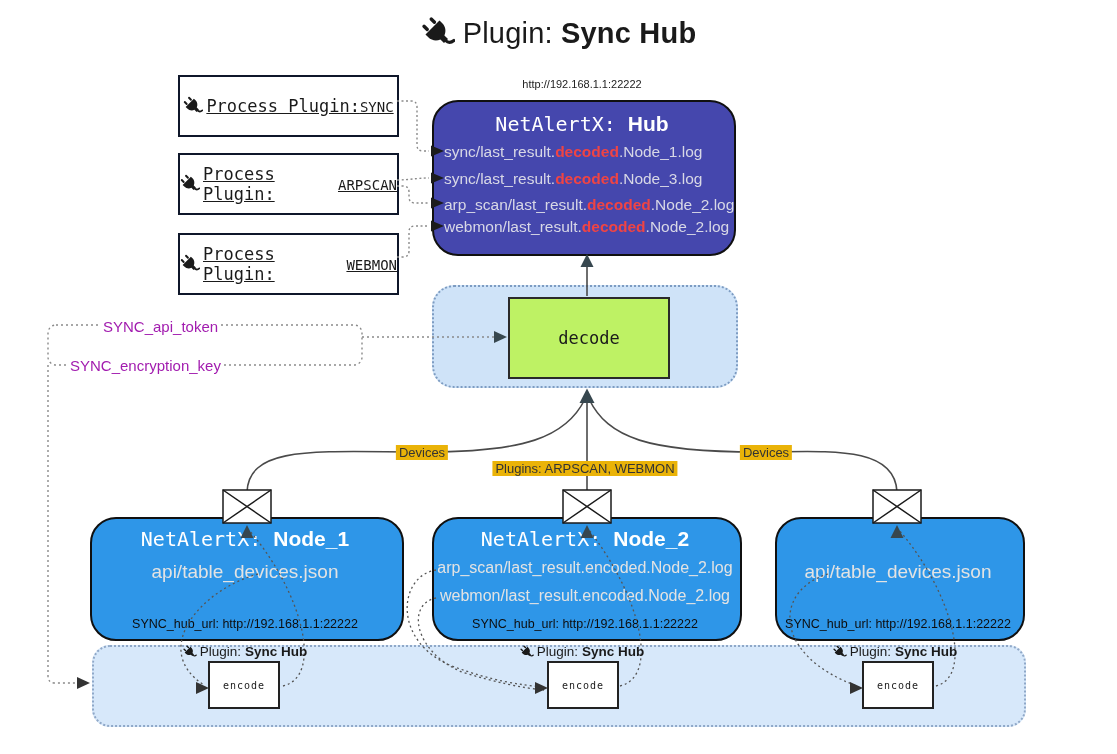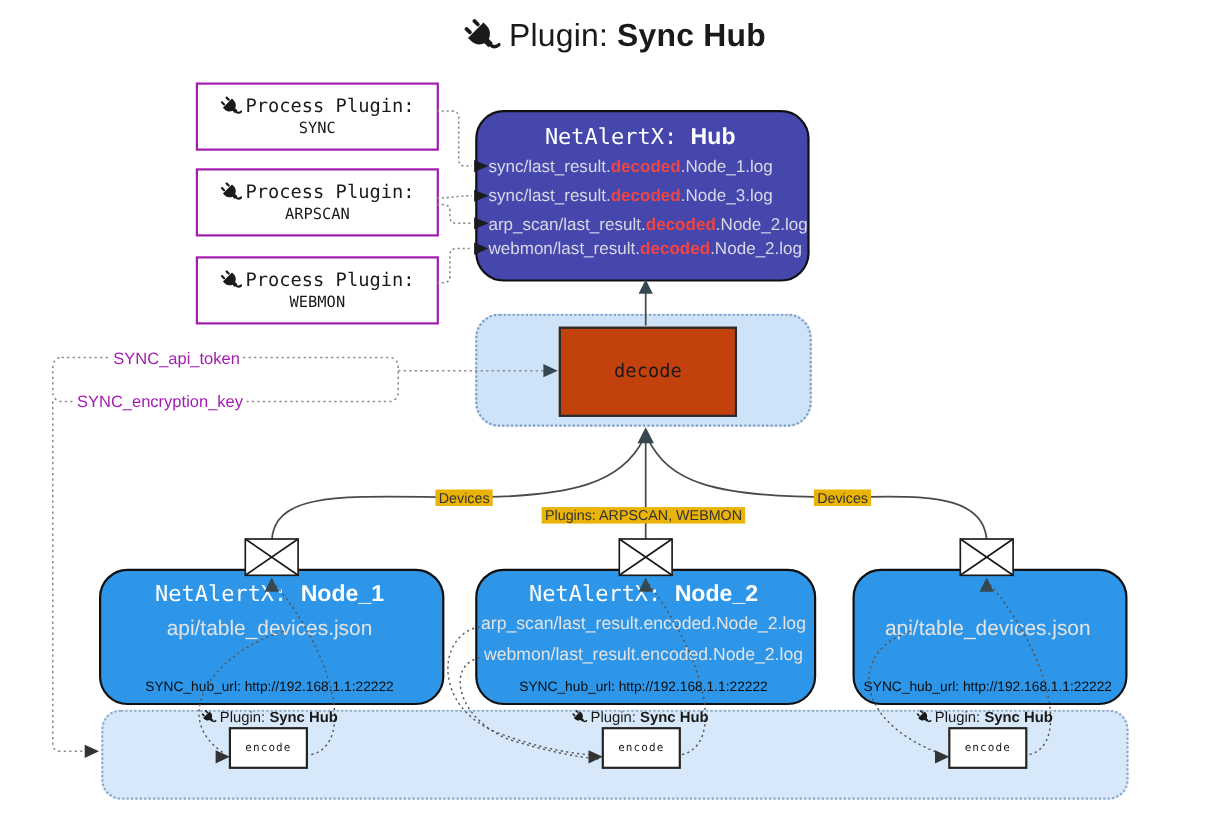--- a/index.html
+++ b/index.html
@@ -15,59 +15,59 @@
   }
   .abs{position:absolute;}
   .mono{font-family:"DejaVu Sans Mono",monospace;}
 
   
   .title-row{left:0;right:0;top:16px;display:flex;align-items:center;justify-content:center;gap:8px;z-index:2;}
   .title-text{font-size:29px;letter-spacing:0.2px;}
   .title-text b{font-weight:700;}
 
   
-  .pbox{left:178px;width:217px;height:58px;background:#fff;border:2px solid #a21caf;z-index:1;
-        display:flex;flex-direction:column;align-items:center;justify-content:center;}
+  .pbox{left:178px;width:217px;height:58px;background:#fff;border:2px solid #0f172a;z-index:1;
+        display:flex;align-items:center;justify-content:center;text-decoration:underline;}
   .pbox .l1{display:flex;align-items:center;gap:3px;font-size:17px;}
   .pbox .l2{font-size:14px;margin-top:2px;}
 
   
   .hub{left:432px;top:100px;width:300px;height:152px;border-radius:26px;background:var(--hub-fill);
        border:2px solid #101010;z-index:1;}
   .hub-title{left:432px;top:112px;width:300px;text-align:center;color:#fff;font-size:20px;z-index:2;}
   .hub-title .nm{font-family:"Liberation Sans",sans-serif;font-weight:700;font-size:21px;}
   .hub-log{left:444px;width:286px;height:20px;color:#d8d8e6;font-size:15.5px;white-space:nowrap;z-index:2;}
   .hub-log b{color:#ef4444;font-weight:700;}
   .hub-url{left:432px;top:78px;width:300px;text-align:center;font-size:11px;color:#222;z-index:2;}
 
   
   .decode-wrap{left:432px;top:285px;width:306px;height:103px;border-radius:22px;
                background:var(--decode-container-fill);border:2px dotted #7d9cc2;box-sizing:border-box;z-index:1;}
-  .decode-box{left:508px;top:297px;width:158px;height:78px;background:#c2410c;border:2px solid #2a2a2a;
+  .decode-box{left:508px;top:297px;width:158px;height:78px;background:#bef264;border:2px solid #2a2a2a;
               display:flex;align-items:center;justify-content:center;font-size:17px;z-index:2;}
 
   
   .secret-label{background:#fff;padding:0 3px;font-size:15px;color:#a21caf;z-index:6;white-space:nowrap;}
 
   
   .edge-label{background:#eab308;padding:0 3px;font-size:13px;color:#333;z-index:6;white-space:nowrap;transform:translateX(-50%);}
 
   
   .node{top:517px;height:120px;border-radius:26px;background:var(--node-fill);border:2px solid #101010;z-index:1;}
   .node-title{top:527px;text-align:center;color:#fff;font-size:20px;z-index:2;white-space:nowrap;}
   .node-title .nm{font-family:"Liberation Sans",sans-serif;font-weight:700;font-size:21px;}
   .node-file{color:#e3e3e3;text-align:center;z-index:2;white-space:nowrap;}
   .node-footer{top:617px;text-align:center;font-size:12.5px;color:#0d0d0d;z-index:2;white-space:nowrap;}
 
   
   .band{left:92px;top:645px;width:934px;height:82px;border-radius:18px;background:var(--band-fill);
         border:2px dotted #8fa8c8;box-sizing:border-box;z-index:1;}
   .band-label{top:644px;display:flex;align-items:center;gap:3px;font-size:13.5px;z-index:6;transform:translateX(-50%);white-space:nowrap;}
   .band-label b{font-weight:700;}
-  .encode-box{top:661px;width:72px;height:38px;background:#fff;border:2.5px solid #222;box-sizing:border-box;
+  .encode-box{top:661px;width:72px;height:48px;background:#fff;border:2.5px solid #222;box-sizing:border-box;
               display:flex;align-items:center;justify-content:center;font-size:10px;letter-spacing:1px;z-index:2;}
 
   svg.overlay{position:absolute;left:0;top:0;width:1117px;height:754px;z-index:5;pointer-events:none;}
   .plug{flex:0 0 auto;}
 </style>
 </head>
 <body>
 
 <div class="canvas">
 
@@ -119,20 +119,21 @@
             <rect x="14.4" y="0.5" width="2.4" height="5.5" rx="1.1"></rect>
             <path d="M5,6.5 h14 v2.8 c0,3.3 -2.1,6.1 -5,7.1 v3.6 h-4 v-3.6 c-2.9,-1 -5,-3.8 -5,-7.1 z"></path>
             <path d="M12,19.5 c0,3 1.8,4 4.2,4.2" fill="none" stroke="#1a1a1a" stroke-width="2.2" stroke-linecap="round"></path>
           </g>
         </svg>
         <span class="mono">Process Plugin:</span>
       </div>
     <div class="l2 mono">WEBMON</div>
   </div>
 
+  <div class="abs hub-url">http://192.168.1.1:22222</div>
   <div class="abs hub"></div>
   <div class="abs hub-title mono"><span>NetAlertX:</span> <span class="nm">Hub</span></div>
   <div class="abs hub-log" style="top:143px"><span>sync/last_result.</span><b>decoded</b><span>.Node_1.log</span></div>
   <div class="abs hub-log" style="top:170px"><span>sync/last_result.</span><b>decoded</b><span>.Node_3.log</span></div>
   <div class="abs hub-log" style="top:196px"><span>arp_scan/last_result.</span><b>decoded</b><span>.Node_2.log</span></div>
   <div class="abs hub-log" style="top:218px"><span>webmon/last_result.</span><b>decoded</b><span>.Node_2.log</span></div>
 
   <div class="abs decode-wrap"></div>
   <div class="abs decode-box mono">decode</div>
 

